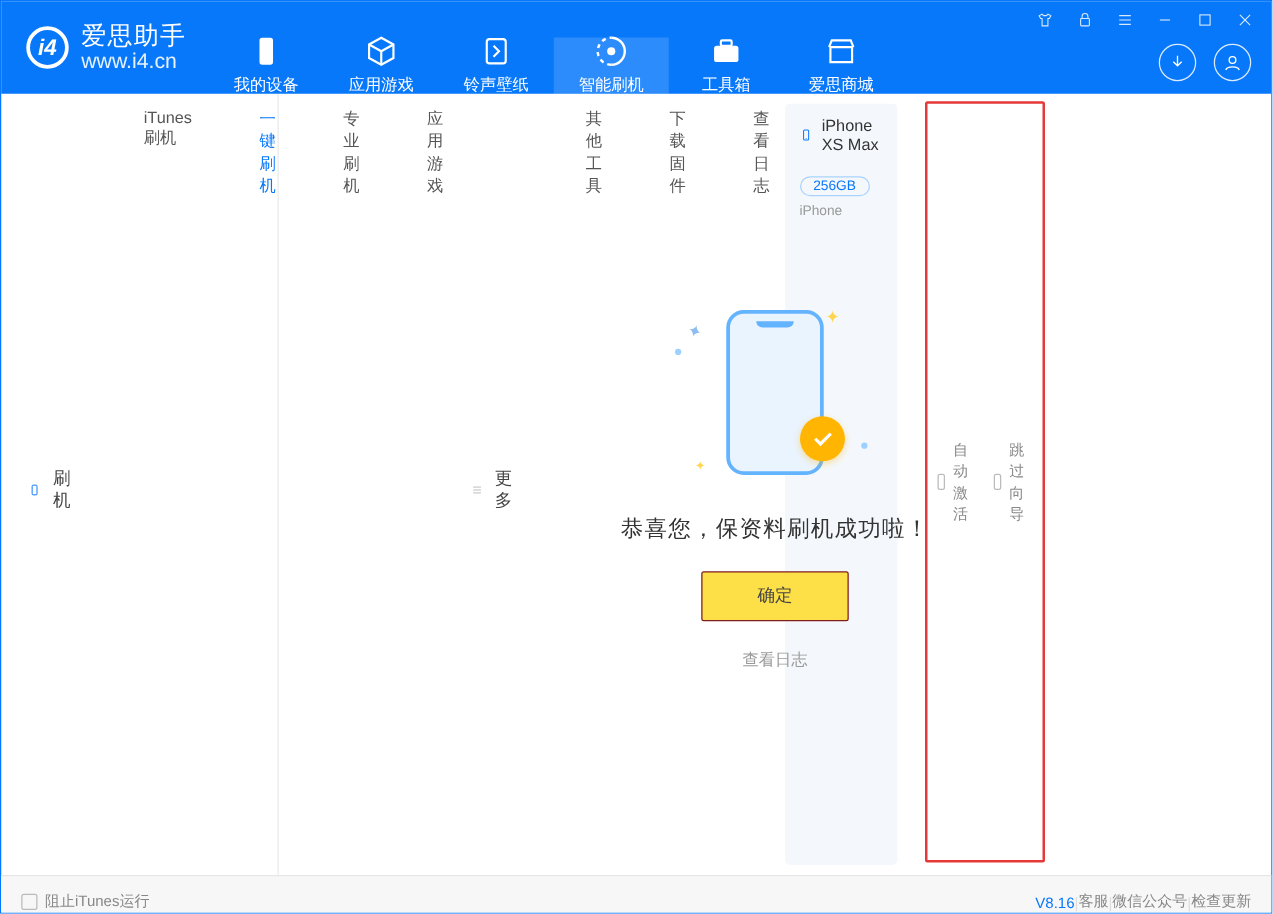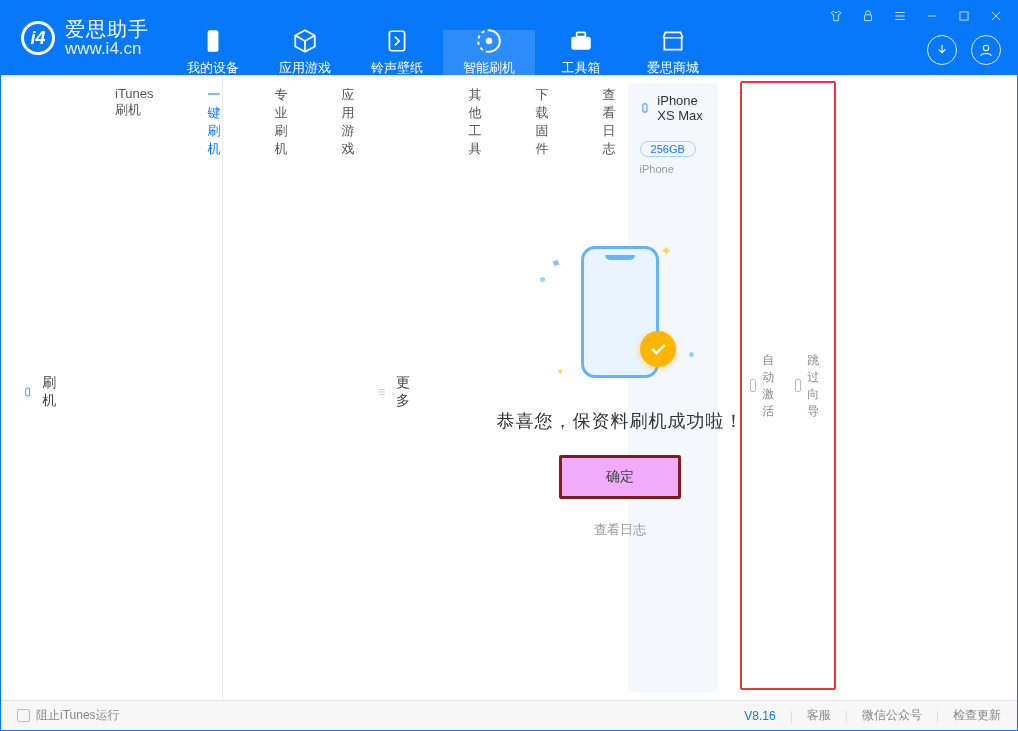--- a/index.html
+++ b/index.html
@@ -67,27 +67,27 @@
 .check-badge svg { width: 20px; height: 20px; stroke: #fff; stroke-width: 3; fill: none; }
 .spark { position: absolute; font-size: 14px; color: #8cbef0; }
 .spark.s1 { top: 18px; left: 10px; transform: rotate(20deg); }
 .spark.s2 { top: 6px; right: 28px; color: #ffd54f; }
 .spark.s3 { bottom: 10px; left: 16px; color: #ffd54f; font-size: 10px; }
 .dot { position: absolute; width: 5px; height: 5px; background: #9cd0ff; border-radius: 50%; }
 .dot.d1 { top: 40px; left: 0; }
 .dot.d2 { bottom: 30px; right: 6px; }
 
 .result-msg { font-size: 18px; color: #333; letter-spacing: 1px; }
-.ok-btn { border: 3px solid #7f1d1d; background: #f0abfc; padding: 10px 44px; font-size: 14px; color: #444; cursor: pointer; border-radius: 2px; }
+.ok-btn { border: 1px solid #7f1d1d; background: #fde047; padding: 10px 44px; font-size: 14px; color: #444; cursor: pointer; border-radius: 2px; }
 .log-link { font-size: 13px; color: #999; text-decoration: none; cursor: pointer; }
 
 
-.statusbar { height: 30px; background: #f7f7f7; border-top: 1px solid #e6e6e6; display: flex; align-items: center; font-size: 12px; color: #888; padding: 0 16px; gap: 10px; }
+.statusbar { height: 30px; background: #f7f7f7; border-top: 1px solid #e6e6e6; display: flex; align-items: flex-end; font-size: 12px; color: #888; padding: 0 16px; gap: 10px; }
 .statusbar .left { display: flex; align-items: center; gap: 6px; }
-.statusbar .right { margin-left: auto; display: flex; align-items: center; gap: 14px; }
+.statusbar .right { margin-left: auto; display: flex; align-items: center; }
 .statusbar .sep { color: #ddd; }
 .statusbar .slink { cursor: pointer; }
 .version { color: #0878fb; }
 </style>
 </head>
 <body>
 
 <div class="window">
 
   <div class="titlebar">

